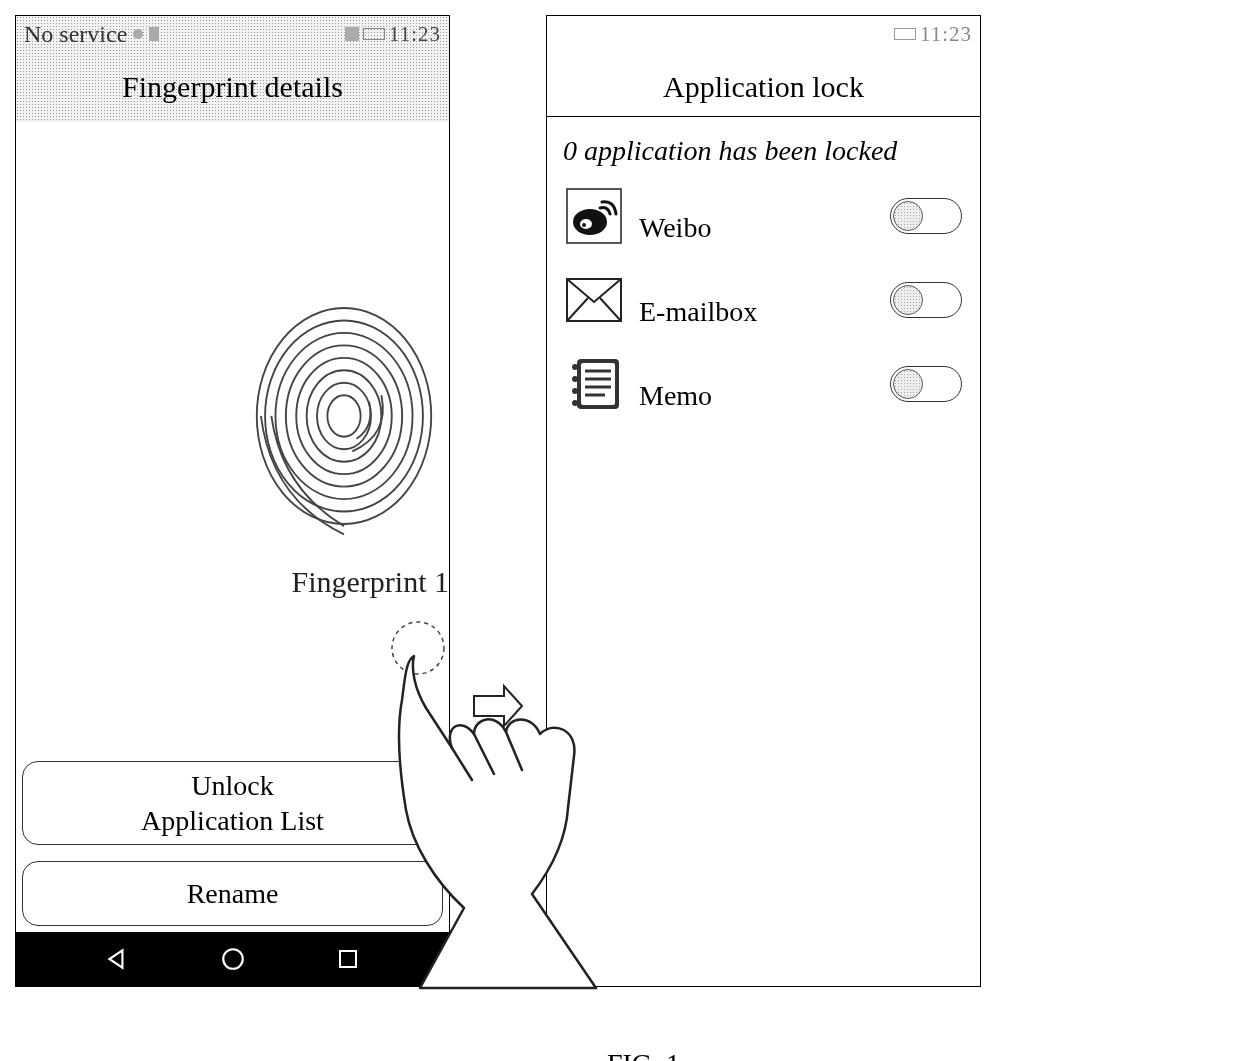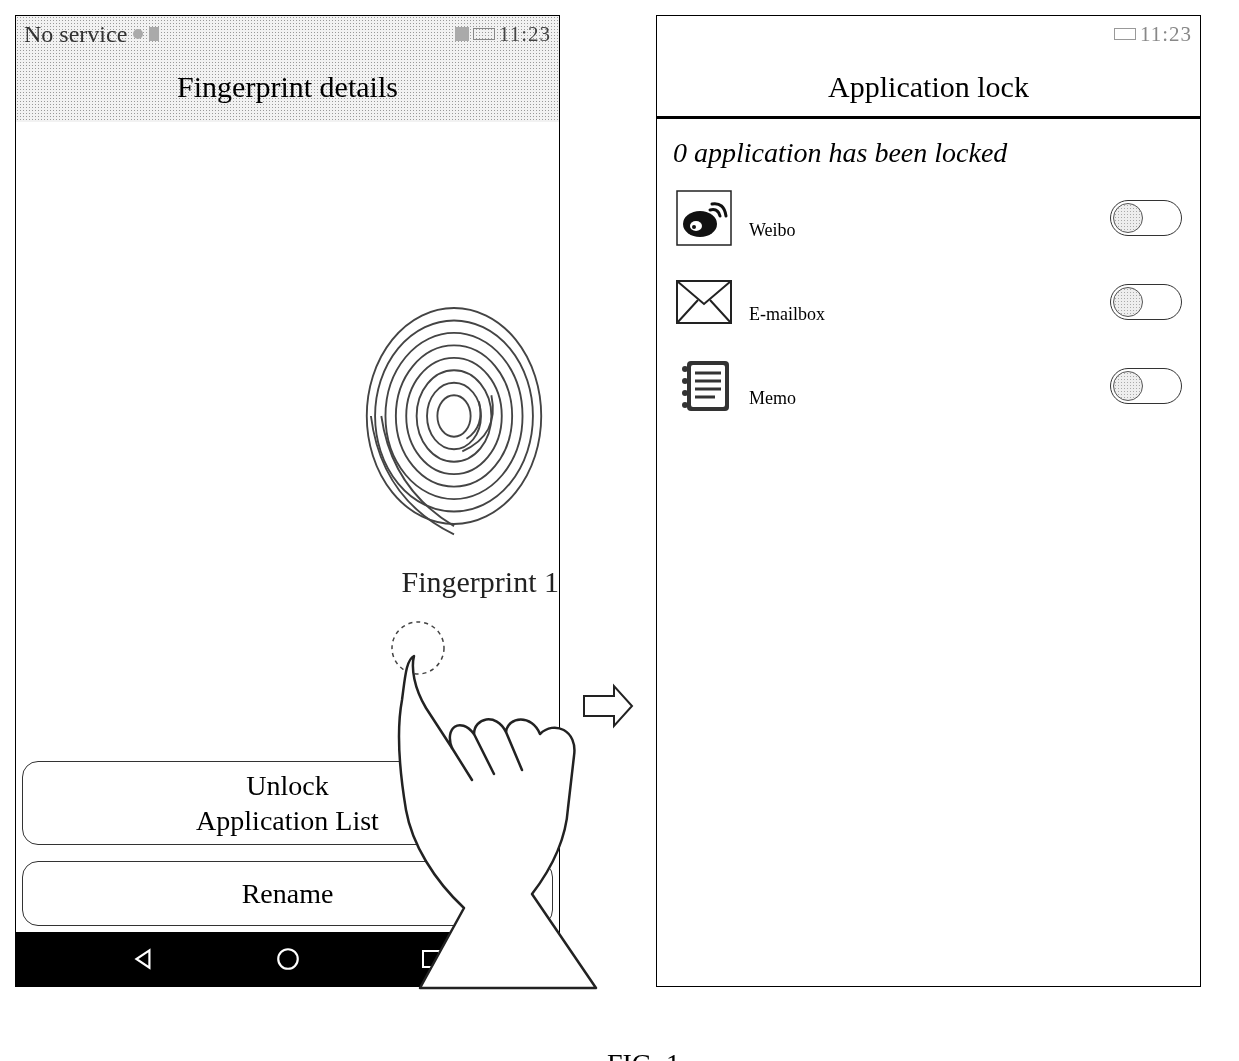--- a/index.html
+++ b/index.html
@@ -10,21 +10,21 @@
       background: #fff;
       position: relative;
     }
     .container {
       display: flex;
       align-items: flex-start;
       gap: 20px;
       padding: 15px 15px 0 15px;
     }
     .phone {
-      width: 545px;
+      width: 435px;
       border: 1px solid #000;
       background: #fff;
       display: flex;
       flex-direction: column;
       position: relative;
     }
     .phone-left { height: 972px; }
     .phone-right { height: 972px; }
     .status-bar {
       height: 36px;
@@ -114,21 +114,21 @@
       height: 36px;
       display: flex;
       align-items: center;
       justify-content: flex-end;
       padding: 0 8px;
     }
     .header-right {
       text-align: center;
       font-size: 30px;
       padding: 18px 0 12px 0;
-      border-bottom: 3px solid #000000;
+      border-bottom: 1px solid #000000;
     }
     .locked-count {
       font-size: 28px;
       padding: 18px 16px 10px 16px;
       font-style: italic;
     }
     .app-list {
       padding: 10px 8px;
       display: flex;
       flex-direction: column;
@@ -141,21 +141,21 @@
       padding: 0 10px;
     }
     .app-icon {
       width: 58px;
       height: 58px;
       flex-shrink: 0;
       display: flex;
       align-items: center;
       justify-content: center;
     }
-    .app-name { font-size: 18px; flex: 1; margin-top: 24px; }
+    .app-name { font-size: 28px; flex: 1; margin-top: 24px; }
     .toggle {
       width: 72px;
       height: 36px;
       border: 1.5px solid #333;
       border-radius: 18px;
       position: relative;
       cursor: pointer;
       background: #fff;
     }
     .toggle-knob {

